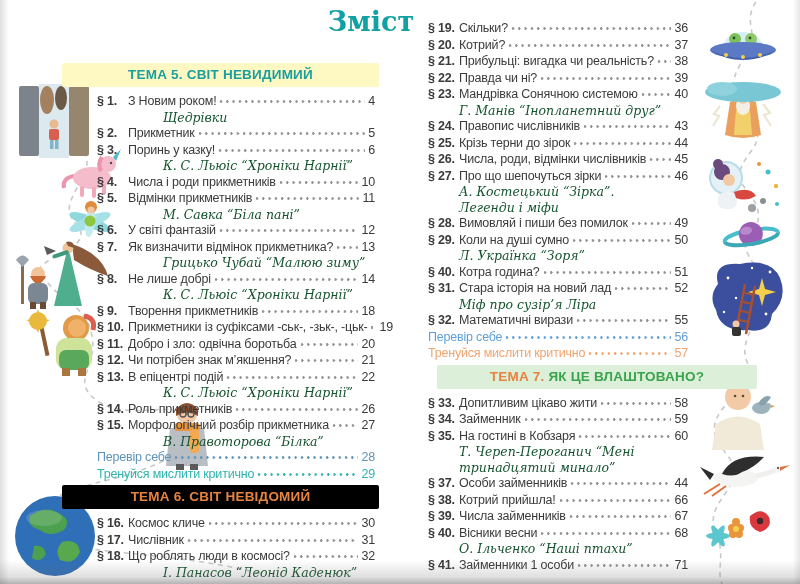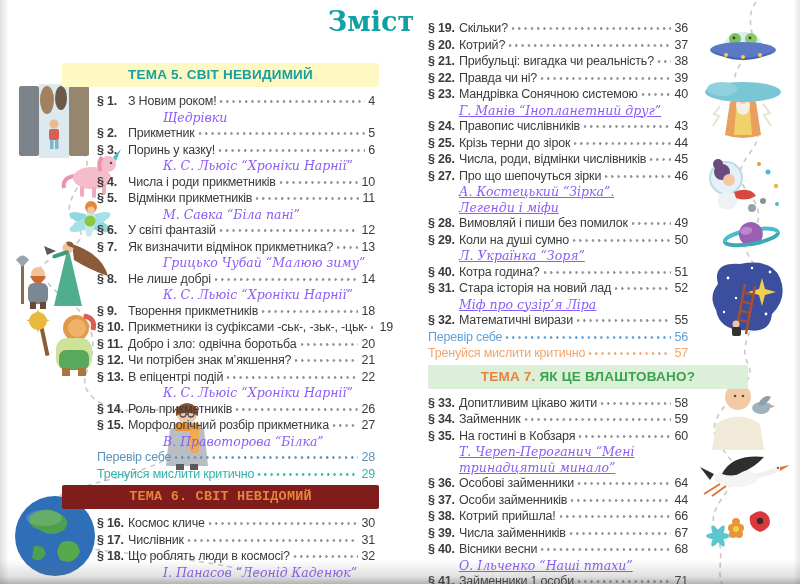--- a/index.html
+++ b/index.html
@@ -37,23 +37,23 @@
   .left-col .row{margin-left:35px;margin-right:4px;}
   .num{flex:0 0 31px;font-weight:700;white-space:nowrap;}
   .t{white-space:nowrap;}
   .dots{flex:1 1 auto;min-width:6px;margin:0 3px;height:11px;align-self:baseline;color:#8f8f8f;
     background-image:radial-gradient(circle at 2px 8.5px, currentColor 1.05px, transparent 1.45px);
     background-size:6.3px 11px;background-repeat:repeat-x;}
   .pg{white-space:nowrap;}
   .check .dots{color:inherit;}
 
   .sub-row{line-height:15.5px;font-family:"DejaVu Serif",serif;font-style:italic;
-    font-size:12.5px;color:#8b5cf6;letter-spacing:0;}
+    font-size:12.5px;color:#14532d;letter-spacing:0;}
   .left-col .sub-row{margin-left:101px;margin-right:8px;}
-  .right-col .sub-row{margin-left:31px;margin-right:20px;text-decoration:underline;}
+  .right-col .sub-row{margin-left:31px;margin-right:20px;}
 
   .illo{position:absolute;z-index:1;pointer-events:none;}
   .dash-layer{position:absolute;inset:0;z-index:0;pointer-events:none;}
 </style>
 </head>
 <body>
 
 <div class="page">
 
   <svg class="dash-layer" width="800" height="584" viewBox="0 0 800 584">
@@ -379,21 +379,21 @@
       <div class="row check" style="color: rgb(94, 146, 184);">
         <span class="t">Перевір себе</span>
         <span class="dots"></span>
         <span class="pg">28</span>
       </div>
       <div class="row check" style="color: rgb(47, 179, 172);">
         <span class="t">Тренуйся мислити критично</span>
         <span class="dots"></span>
         <span class="pg">29</span>
       </div>
-      <div class="theme-bar" style="background: #7f1d1d; font-family: Liberation Mono, monospace;"><span class="theme-pre" style="color: rgb(232, 131, 62);">ТЕМА 6.</span>&nbsp;<span class="theme-ti" style="color: rgb(232, 131, 62);">СВІТ НЕВІДОМИЙ</span></div>
+      <div class="theme-bar" style="background: #000000;"><span class="theme-pre" style="color: rgb(232, 131, 62);">ТЕМА 6.</span>&nbsp;<span class="theme-ti" style="color: rgb(232, 131, 62);">СВІТ НЕВІДОМИЙ</span></div>
       <div class="row">
         <span class="num">§ 16.</span>
         <span class="t">Космос кличе</span>
         <span class="dots"></span>
         <span class="pg">30</span>
       </div>
       <div class="row">
         <span class="num">§ 17.</span>
         <span class="t">Числівник</span>
         <span class="dots"></span>
@@ -499,46 +499,40 @@
       <div class="row check" style="color: rgb(95, 159, 216);">
         <span class="t">Перевір себе</span>
         <span class="dots"></span>
         <span class="pg">56</span>
       </div>
       <div class="row check" style="color: rgb(240, 164, 110);">
         <span class="t">Тренуйся мислити критично</span>
         <span class="dots"></span>
         <span class="pg">57</span>
       </div>
-      <div class="theme-bar" style="background: rgb(220, 239, 216);"><span class="theme-pre" style="color: rgb(232, 131, 62);">ТЕМА 7.</span>&nbsp;<span class="theme-ti" style="color: rgb(58, 163, 77);">ЯК ЦЕ ВЛАШТОВАНО?</span></div>
+      <div class="theme-bar" style="background: rgb(220, 239, 216); margin-left: 9px;"><span class="theme-pre" style="color: rgb(232, 131, 62);">ТЕМА 7.</span>&nbsp;<span class="theme-ti" style="color: rgb(58, 163, 77);">ЯК ЦЕ ВЛАШТОВАНО?</span></div>
       <div class="row">
         <span class="num">§ 33.</span>
         <span class="t">Допитливим цікаво жити</span>
         <span class="dots"></span>
         <span class="pg">58</span>
       </div>
       <div class="row">
         <span class="num">§ 34.</span>
         <span class="t">Займенник</span>
         <span class="dots"></span>
         <span class="pg">59</span>
       </div>
       <div class="row">
         <span class="num">§ 35.</span>
         <span class="t">На гостині в Кобзаря</span>
         <span class="dots"></span>
         <span class="pg">60</span>
       </div>
       <div class="sub-row">Т. Череп-Пероганич “Мені тринадцятий минало”</div>
-      <div class="row">
-        <span class="num">§ 36.</span>
-        <span class="t">Особові займенники</span>
-        <span class="dots"></span>
-        <span class="pg">64</span>
-      </div>
       <div class="row">
         <span class="num">§ 37.</span>
         <span class="t">Особи займенників</span>
         <span class="dots"></span>
         <span class="pg">44</span>
       </div>
       <div class="row">
         <span class="num">§ 38.</span>
         <span class="t">Котрий прийшла!</span>
         <span class="dots"></span>

